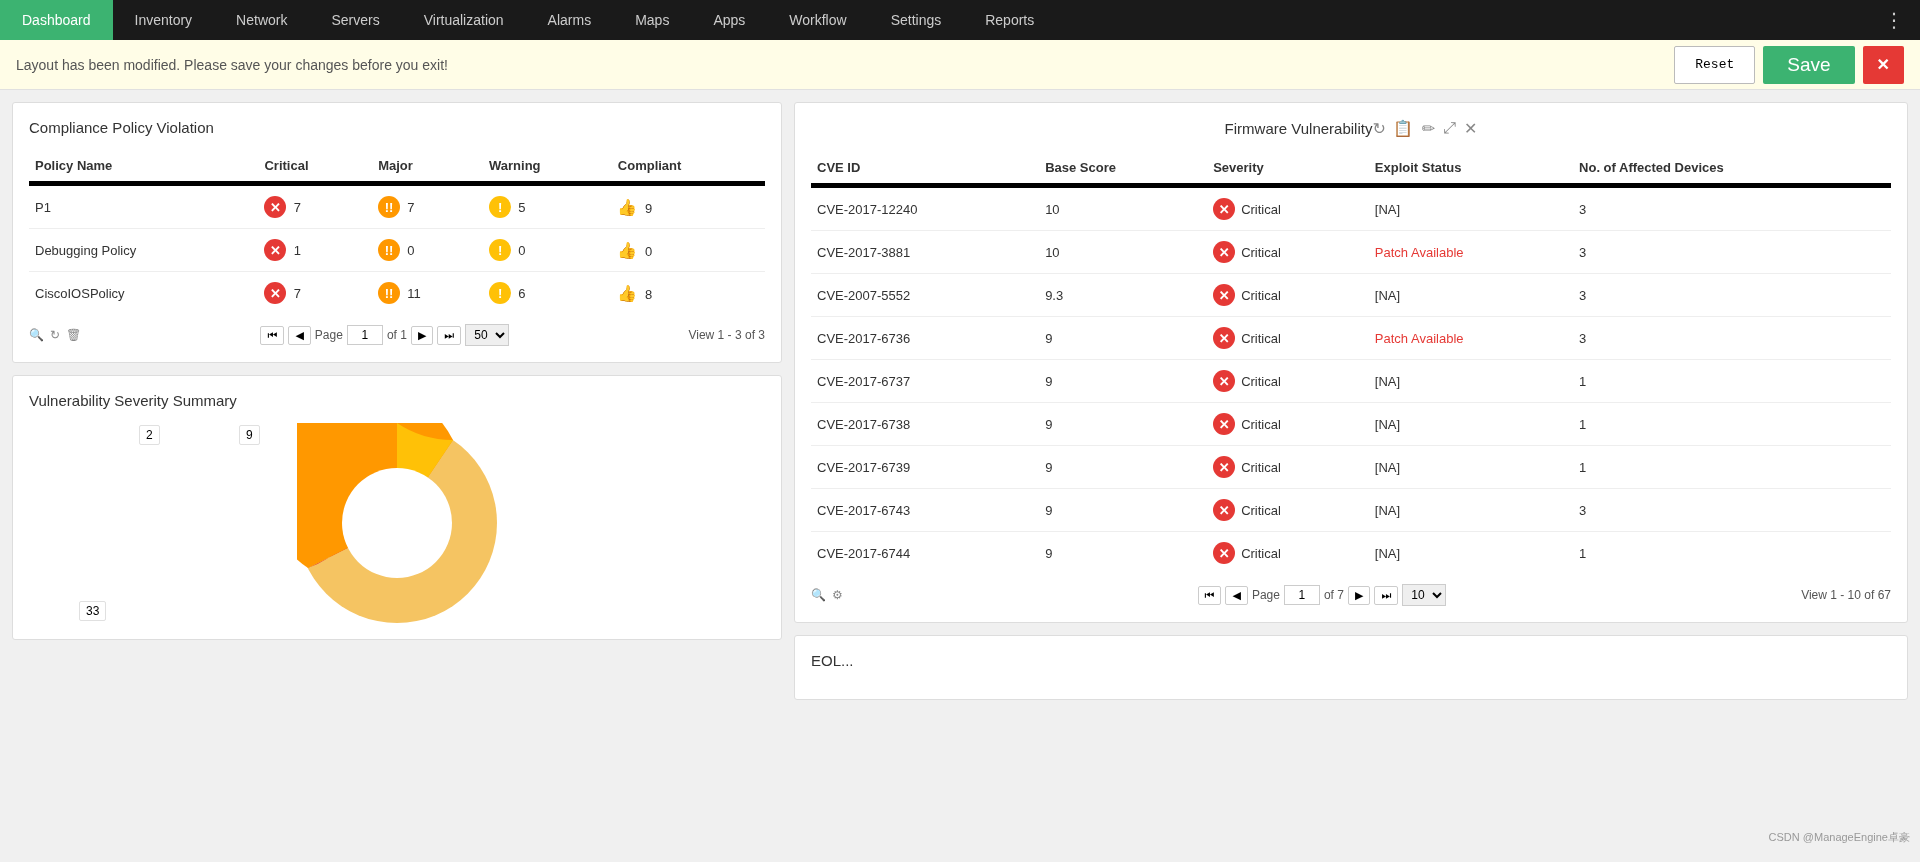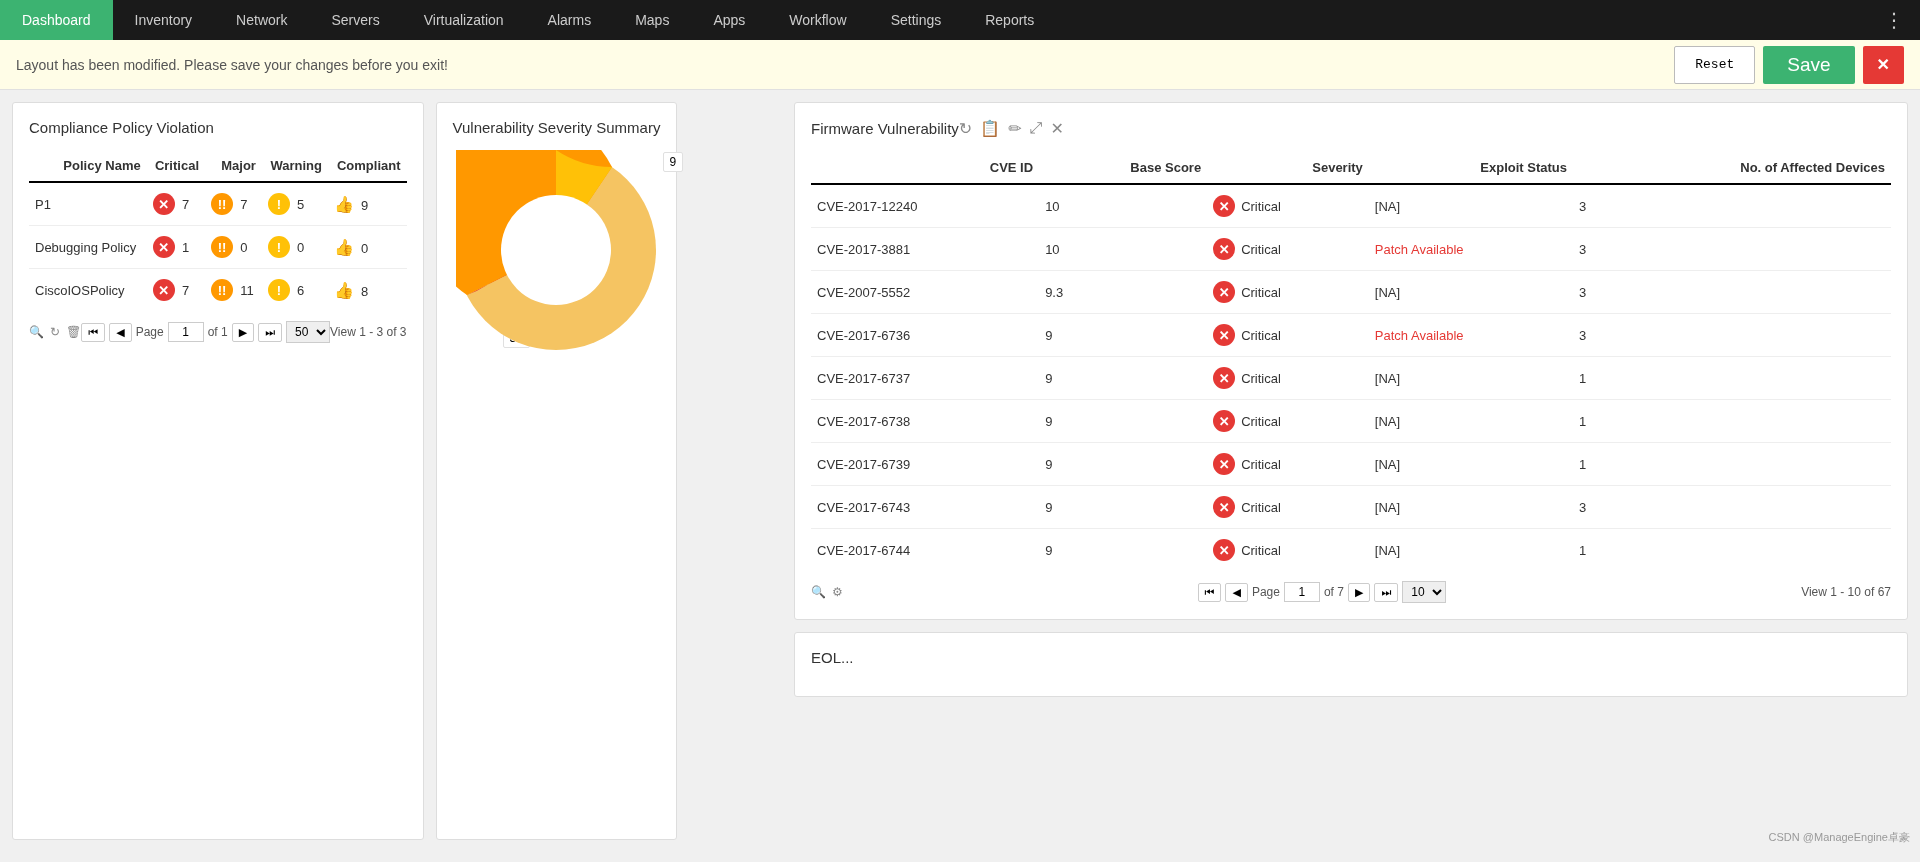--- a/index.html
+++ b/index.html
@@ -34,37 +34,37 @@
     .btn-close-x {
       padding: 8px 14px; background: #e53935; border: none; color: #fff;
       cursor: pointer; font-size: 16px; border-radius: 2px; font-weight: bold;
     }
 
     
     .main-content {
       display: flex; gap: 0; padding: 12px;
       width: 100%; min-height: calc(862px - 100px);
     }
-    .left-panel { flex: 0 0 770px; display: flex; flex-direction: row; gap: 12px; }
+    .left-panel { flex: 0 0 770px; display: flex; flex-direction: column; gap: 12px; }
     .right-panel { flex: 1; display: flex; flex-direction: column; gap: 12px; margin-left: 12px; }
 
     
     .card {
       background: #fff; border: 1px solid #ddd; border-radius: 3px;
       padding: 16px;
     }
     .card-title {
       font-size: 15px; font-weight: normal; color: #333; margin-bottom: 14px;
     }
 
     
     .data-table { width: 100%; border-collapse: collapse; }
     .data-table th {
-      text-align: right; font-weight: bold; color: #333;
-      border-bottom: 2px solid #000000; padding: 8px 6px; font-size: 13px;
+      text-align: left; font-weight: bold; color: #333;
+      border-bottom: 5px solid #000000; padding: 8px 6px; font-size: 13px;
     }
     .data-table td {
       padding: 10px 6px; border-bottom: 1px solid #eee; color: #333;
       vertical-align: middle;
     }
     .data-table tr:last-child td { border-bottom: none; }
 
     
     .icon-critical {
       display: inline-flex; align-items: center; justify-content: center;
@@ -103,21 +103,21 @@
     .page-input {
       width: 36px; border: 1px solid #ccc; padding: 2px 4px;
       font-size: 12px; text-align: center;
     }
     .page-select {
       border: 1px solid #ccc; padding: 2px 4px; font-size: 12px;
     }
 
     
     .card-header-row {
-      display: flex; align-items: center; justify-content: flex-start;
+      display: flex; align-items: center; justify-content: center;
       margin-bottom: 14px;
     }
     .card-header-actions { display: flex; gap: 8px; color: #888; font-size: 16px; }
 
     .patch-available { color: #e53935; font-weight: normal; cursor: pointer; }
 
     
     .chart-container {
       display: flex; align-items: center; justify-content: center;
       position: relative; height: 200px;

